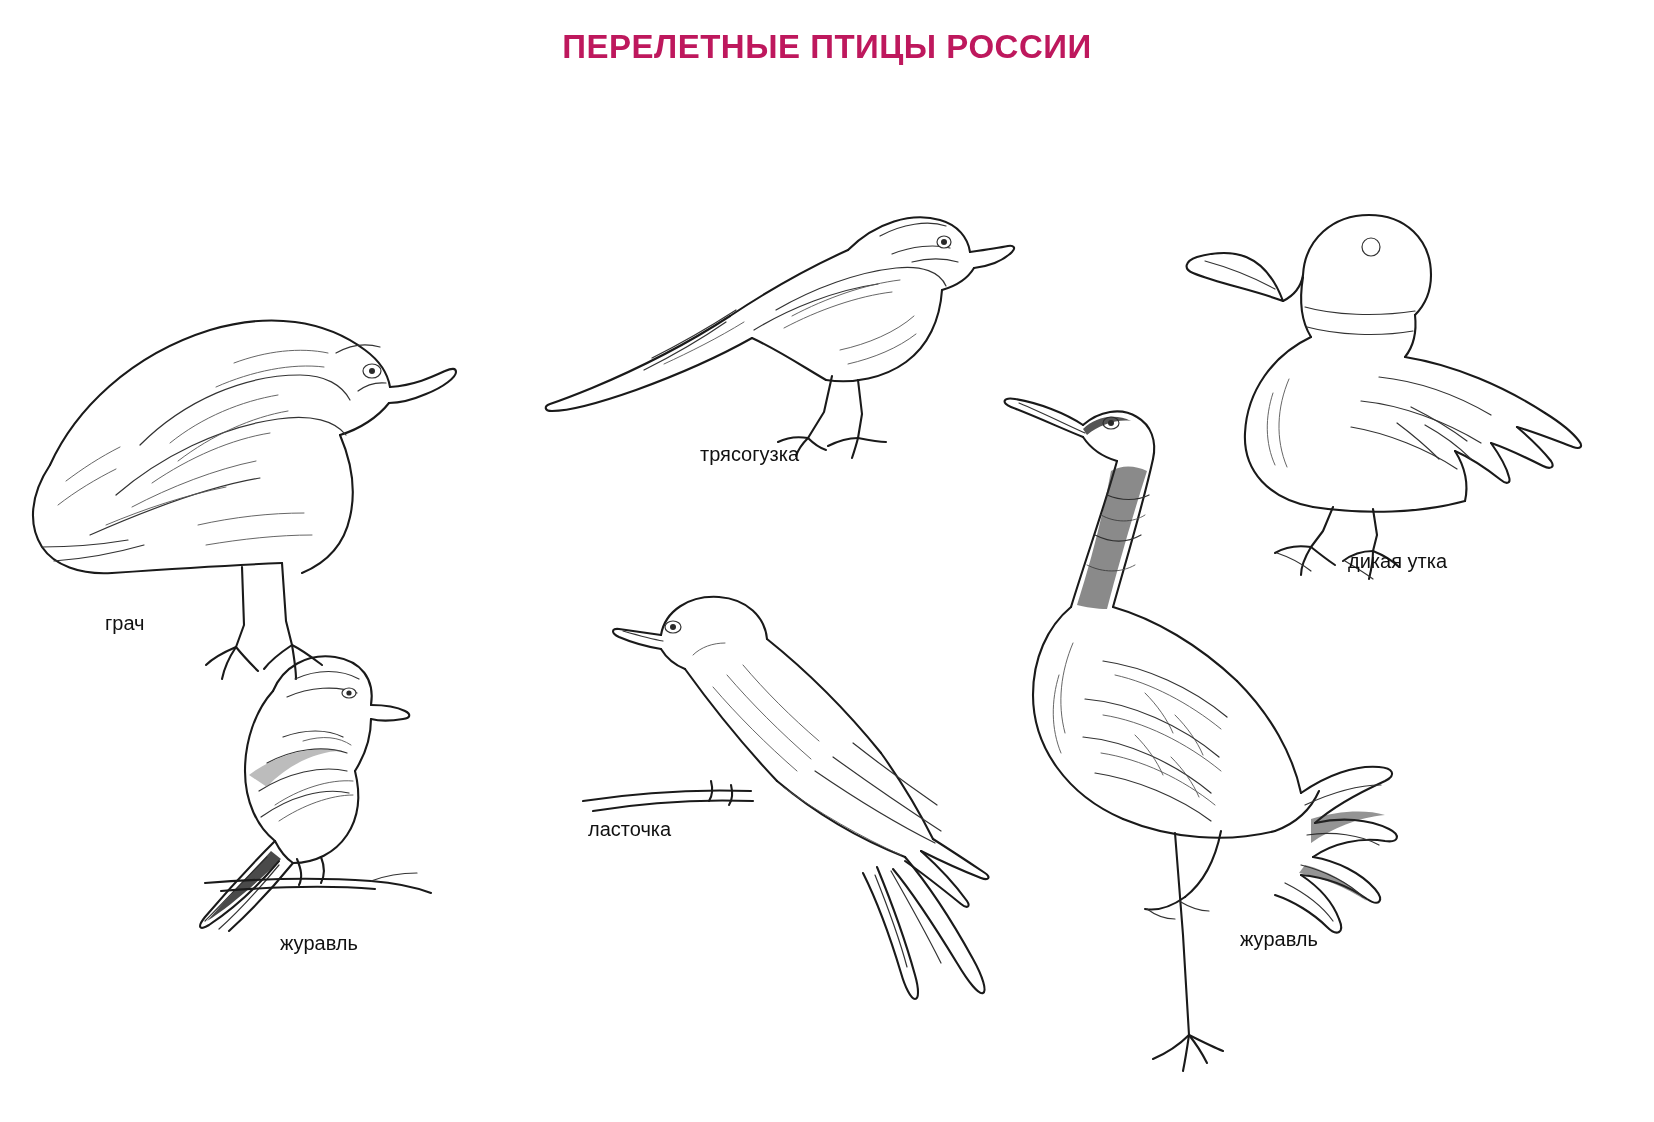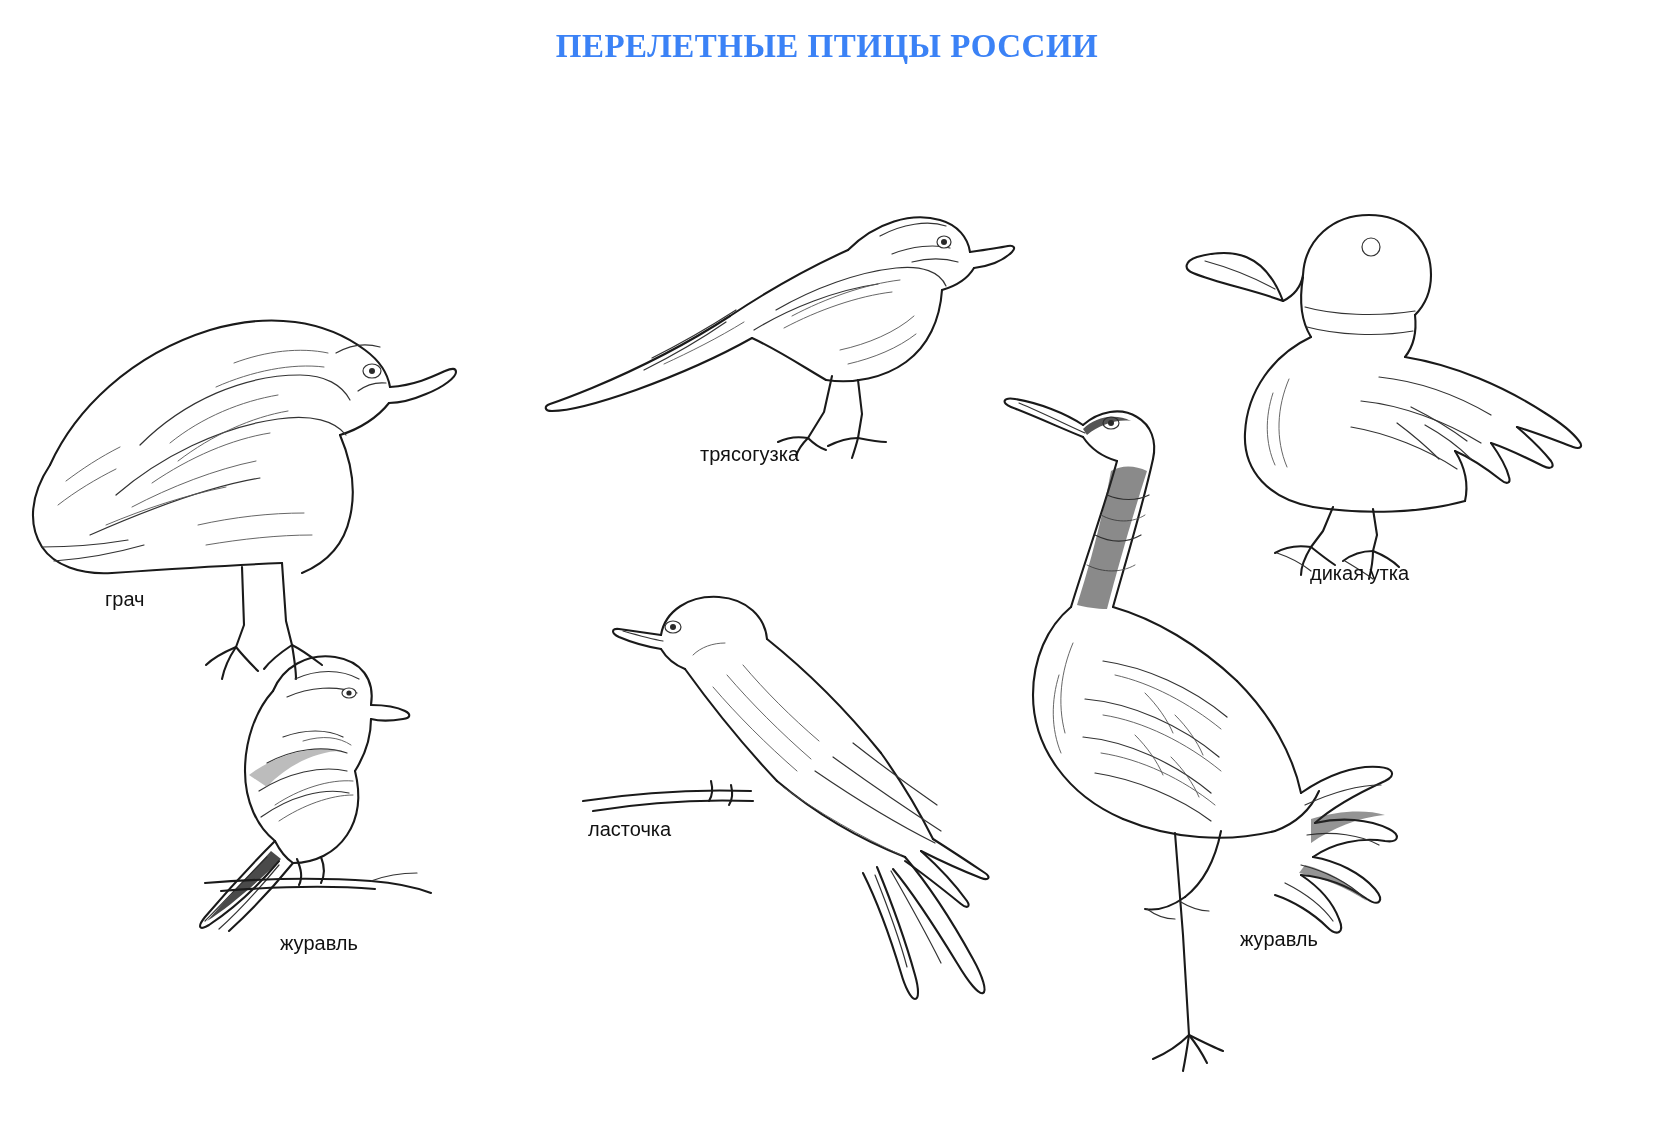--- a/index.html
+++ b/index.html
@@ -21,22 +21,21 @@
   }
   .title {
     position: absolute;
     top: 28px;
     left: 0;
     width: 100%;
     text-align: center;
     font-size: 33px;
     font-weight: bold;
     letter-spacing: 0.5px;
-    color: #3b82f6;
-    font-family: Liberation Serif, serif;
+    color: #be185d;
   }
   .caption {
     position: absolute;
     font-size: 20px;
     font-weight: normal;
     color: #111;
     white-space: nowrap;
   }
   .bird {
     position: absolute;
@@ -120,21 +119,21 @@
       <path class="ink-hair" d="M112 312 C150 292 196 274 236 266"></path>
       <path class="ink-hair" d="M214 168 C246 156 280 152 308 158"></path>
       <path class="ink-hair" d="M196 192 C232 176 272 168 304 172"></path>
       <path class="ink-hair" d="M86 330 C124 314 166 300 206 292"></path>
       <path class="ink-hair" d="M178 330 C214 322 250 318 284 318"></path>
       <path class="ink-hair" d="M186 350 C222 344 258 340 292 340"></path>
       <path class="ink-hair" d="M46 286 C62 274 80 262 100 252"></path>
       <path class="ink-hair" d="M38 310 C56 296 76 284 96 274"></path>
     </svg>
   </div>
-  <div class="caption" style="left:105px; top:588px;">грач</div>
+  <div class="caption" style="left:105px; top:612px;">грач</div>
 
   <div class="bird" style="left:540px; top:190px;">
     <svg width="480" height="260" viewBox="0 0 480 260">
 
       <path class="ink" d="M308 60 C336 32 372 22 400 30 C418 35 428 48 430 62"></path>
       <path class="ink" d="M430 62 C444 60 458 58 468 56 C474 55 476 58 472 62 C464 70 450 76 434 78"></path>
       <path class="ink" d="M434 78 C428 88 416 96 402 100"></path>
       <path class="ink" d="M402 100 C400 130 388 156 366 172 C344 188 314 194 286 190"></path>
       <path class="ink" d="M308 60 C268 78 226 102 190 126"></path>
       <path class="ink" d="M190 126 C150 152 100 178 52 198 C30 207 16 212 10 214 C4 216 4 221 12 221 C28 221 62 212 96 200 C140 184 180 166 212 148"></path>
@@ -207,21 +206,21 @@
       <path class="ink" d="M146 352 C132 350 120 352 110 358"></path>
       <path class="ink" d="M146 352 C140 362 136 372 136 380"></path>
       <path class="ink" d="M146 352 C156 360 164 366 170 370"></path>
       <path class="ink" d="M208 356 C196 356 186 360 178 366"></path>
       <path class="ink" d="M208 356 C208 366 206 376 204 384"></path>
       <path class="ink" d="M208 356 C218 360 228 366 234 372"></path>
       <path class="ink-thin" d="M112 358 C124 362 136 368 146 376"></path>
       <path class="ink-thin" d="M180 366 C190 372 200 378 208 384"></path>
     </svg>
   </div>
-  <div class="caption" style="left:1310px; top:550px;margin-top:12px;">дикая утка</div>
+  <div class="caption" style="left:1348px; top:550px;">дикая утка</div>
 
   <div class="bird" style="left:175px; top:645px;">
     <svg width="280" height="290" viewBox="0 0 280 290">
 
       <path class="ink" d="M196 60 C200 34 186 16 160 12 C132 8 108 22 98 46"></path>
       <path class="ink" d="M196 60 C210 60 222 62 230 66 C236 69 236 73 228 74 C216 76 204 76 196 74"></path>
       <path class="ink" d="M196 74 C196 92 190 110 180 126"></path>
       <path class="ink" d="M98 46 C80 66 70 96 70 126 C70 156 82 182 100 196"></path>
       <path class="ink" d="M180 126 C186 150 184 172 172 190 C160 208 140 218 118 218"></path>
       <path class="ink" d="M100 196 C106 208 112 214 118 218"></path>

